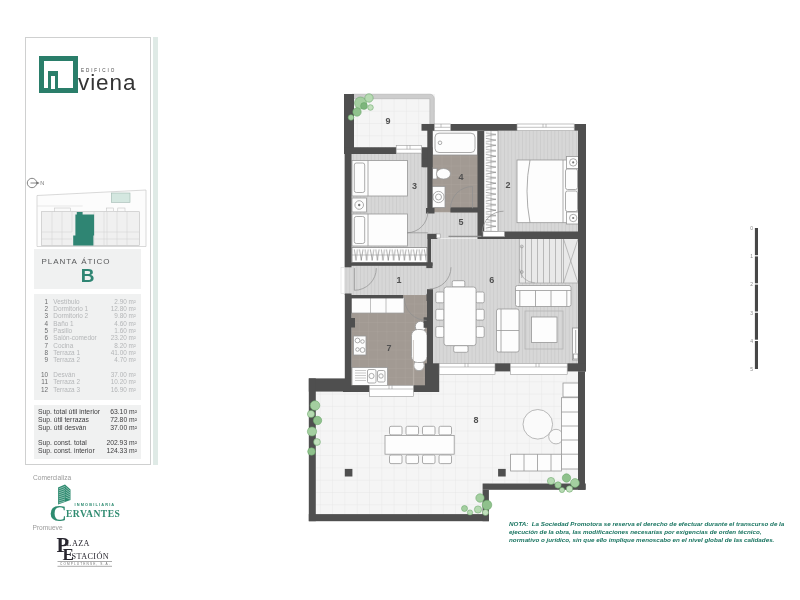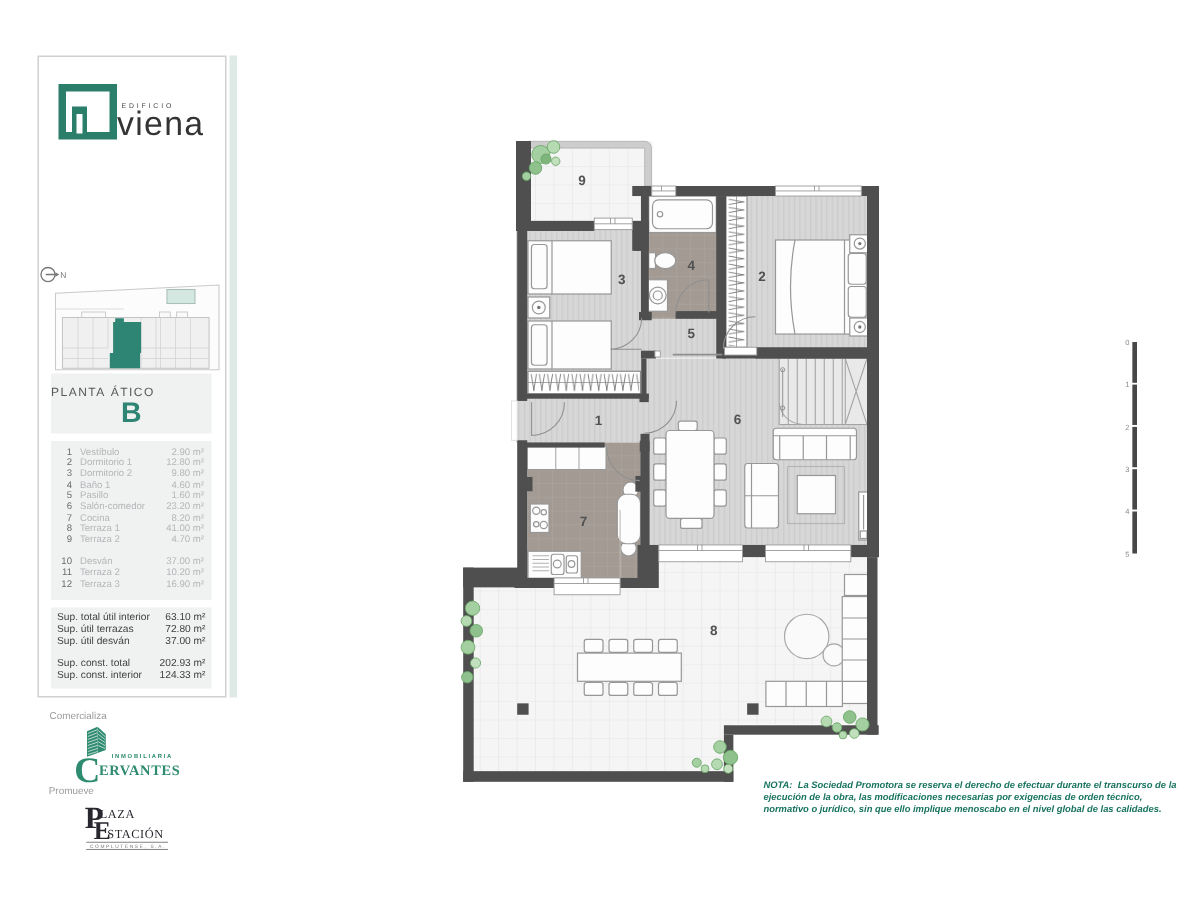--- a/index.html
+++ b/index.html
@@ -391,21 +391,21 @@
     <rect x="81.8" y="20" width="7.2" height="3.7"></rect>
   </g>
   <g stroke="#d2d2d2" stroke-width="0.5" fill="none">
     <path d="M16,23.7 V57.5 M26,23.7 V57.5 M36,23.7 V44 M58,23.7 V57.5 M68,23.7 V57.5 M71,23.7 V57.5 M81,23.7 V57.5 M91,23.7 V57.5 M5.6,44 H36 M58,44 H103.4 M5.6,51 H36 M58,51 H103.4"></path>
   </g>
 
   <path d="M40.8,24.1 L46.6,24.1 L46.6,26.6 L58.1,26.6 L58.1,47.4 L57.4,47.4 L57.4,57.5 L37.2,57.5 L37.2,47.4 L39.4,47.4 L39.4,26.6 L40.8,26.6 Z" fill="#2f8573"></path>
 </svg>
 
 <div class="abs" style="left:34px;top:249px;width:107px;height:39.5px;background:#f0f1f1"></div>
-<div class="abs" style="left:34px;top:257px;width:84px;font-size:8px;letter-spacing:1.0px;color:#57585a">PLANTA&nbsp;ÁTICO</div>
+<div class="abs" style="left:34px;top:257px;width:84px;text-align:center;font-size:8px;letter-spacing:1.0px;color:#57585a">PLANTA&nbsp;ÁTICO</div>
 <div class="abs" style="left:34px;top:264.5px;width:107px;text-align:center;font-size:19px;font-weight:bold;color:#2f8573">B</div>
 
 <div class="abs" style="left:34px;top:293.5px;width:107px;height:106px;background:#f0f1f1"></div>
 <div class="abs" style="left:34px;top:297.5px;width:107px;font-size:6.4px;line-height:7.35px;color:#b4b6b8">
   <div><span style="display:inline-block;width:14px;text-align:right;color:#6b6c6e">1</span>&nbsp;&nbsp;&nbsp;Vestíbulo<span style="float:right;margin-right:5px">2.90 m²</span></div>
   <div><span style="display:inline-block;width:14px;text-align:right;color:#6b6c6e">2</span>&nbsp;&nbsp;&nbsp;Dormitorio 1<span style="float:right;margin-right:5px">12.80 m²</span></div>
   <div><span style="display:inline-block;width:14px;text-align:right;color:#6b6c6e">3</span>&nbsp;&nbsp;&nbsp;Dormitorio 2<span style="float:right;margin-right:5px">9.80 m²</span></div>
   <div><span style="display:inline-block;width:14px;text-align:right;color:#6b6c6e">4</span>&nbsp;&nbsp;&nbsp;Baño 1<span style="float:right;margin-right:5px">4.60 m²</span></div>
   <div><span style="display:inline-block;width:14px;text-align:right;color:#6b6c6e">5</span>&nbsp;&nbsp;&nbsp;Pasillo<span style="float:right;margin-right:5px">1.60 m²</span></div>
   <div><span style="display:inline-block;width:14px;text-align:right;color:#6b6c6e">6</span>&nbsp;&nbsp;&nbsp;Salón-comedor<span style="float:right;margin-right:5px">23.20 m²</span></div>

